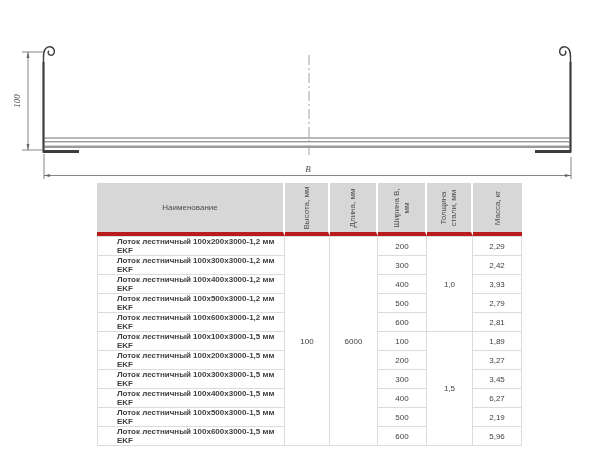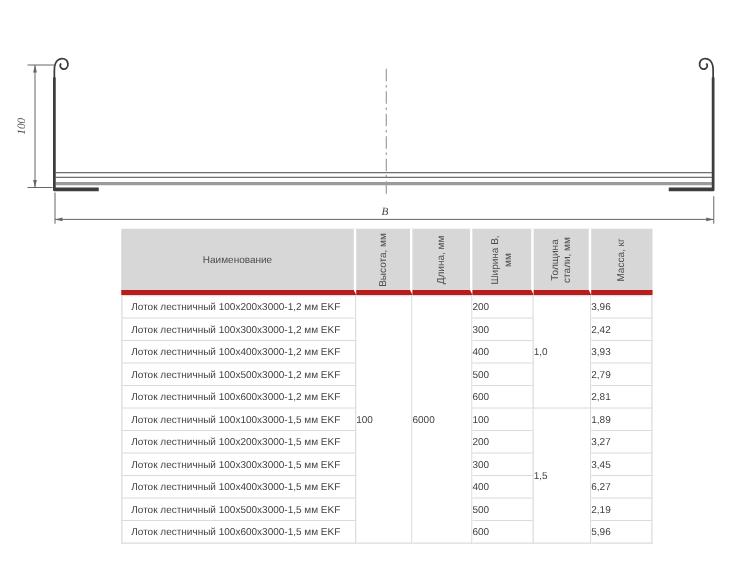--- a/index.html
+++ b/index.html
@@ -11,24 +11,24 @@
   .spec-table{position:absolute;left:97px;top:183px;width:425px;
               border-collapse:separate;border-spacing:0;table-layout:fixed;
               font-size:8px;color:#3f3f3f;}
   .spec-table th{background:#d7d7d7;color:#4d4d4d;font-weight:normal;height:49px;
                  border-right:2px solid #fff;border-bottom:4px solid #b91c1c;
                  vertical-align:middle;text-align:center;padding:0;}
   .spec-table th:last-child{border-right:none;}
   .rot{transform:rotate(-90deg);white-space:pre-line;line-height:1.25;}
   .spec-table td{background:#fff;height:17px;padding:0;
                  border-right:1px solid #dcdcdc;border-bottom:1px solid #dcdcdc;
-                 vertical-align:middle;}
+                 text-align:center;vertical-align:middle;}
   .spec-table td:first-child{border-left:1px solid #dcdcdc;}
   .spec-table tbody tr:first-child td{border-top:1px solid #dcdcdc;}
-  .spec-table td.name{text-align:left;padding-left:7px;}
+  .spec-table td.name{text-align:left;padding-left:19px;font-weight:bold;}
 </style>
 </head>
 <body>
 
 <div class="page">
 
   <svg class="drawing" width="600" height="183" viewBox="0 0 600 183">
 
     <line x1="309" y1="55" x2="309" y2="158" stroke="#8a8a8a" stroke-width="0.8" stroke-dasharray="10 3 2 3"></line>
 
@@ -102,21 +102,21 @@
           </th>
       </tr>
     </thead>
     <tbody>
       <tr>
         <td class="name">Лоток лестничный 100х200х3000-1,2 мм EKF</td>
         <td rowspan="11">100</td>
         <td rowspan="11">6000</td>
         <td>200</td>
         <td rowspan="5">1,0</td>
-        <td>3,96</td>
+        <td>2,29</td>
       </tr>
       <tr>
         <td class="name">Лоток лестничный 100х300х3000-1,2 мм EKF</td>
         <td>300</td>
         <td>2,42</td>
       </tr>
       <tr>
         <td class="name">Лоток лестничный 100х400х3000-1,2 мм EKF</td>
         <td>400</td>
         <td>3,93</td>

